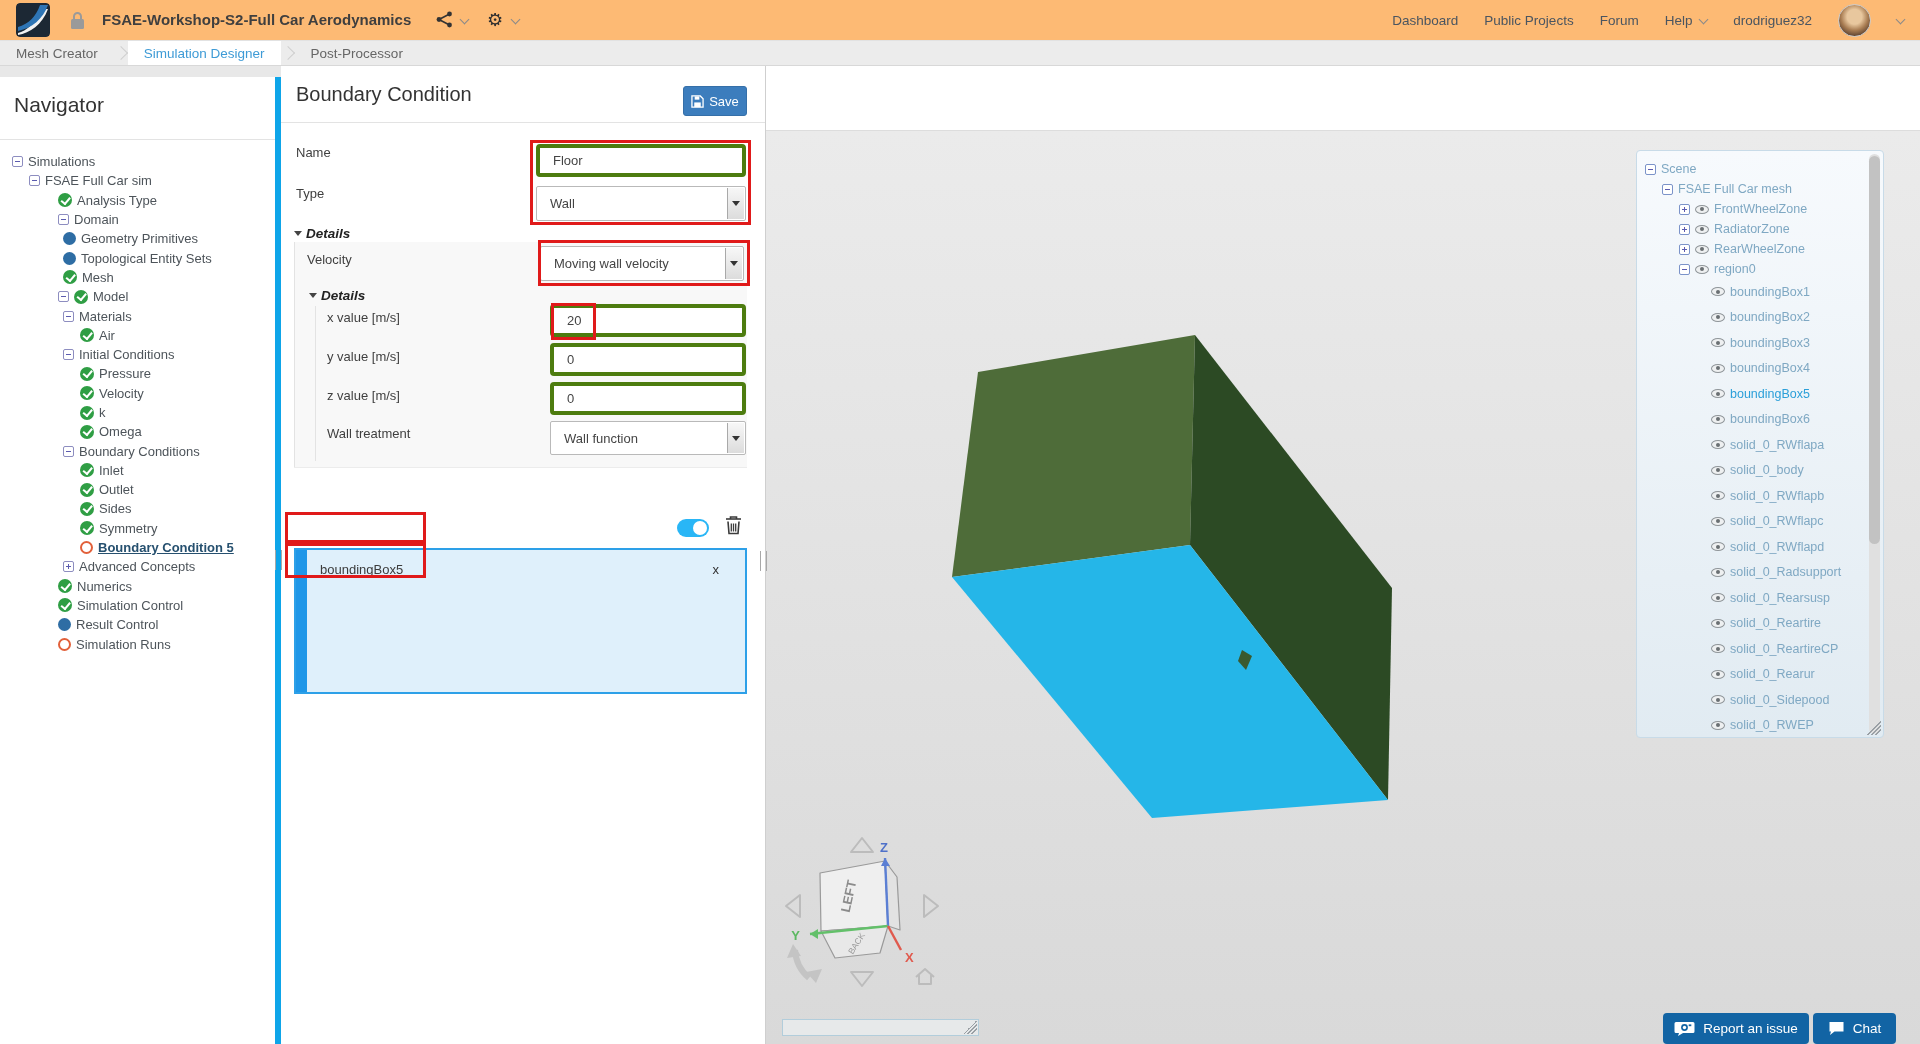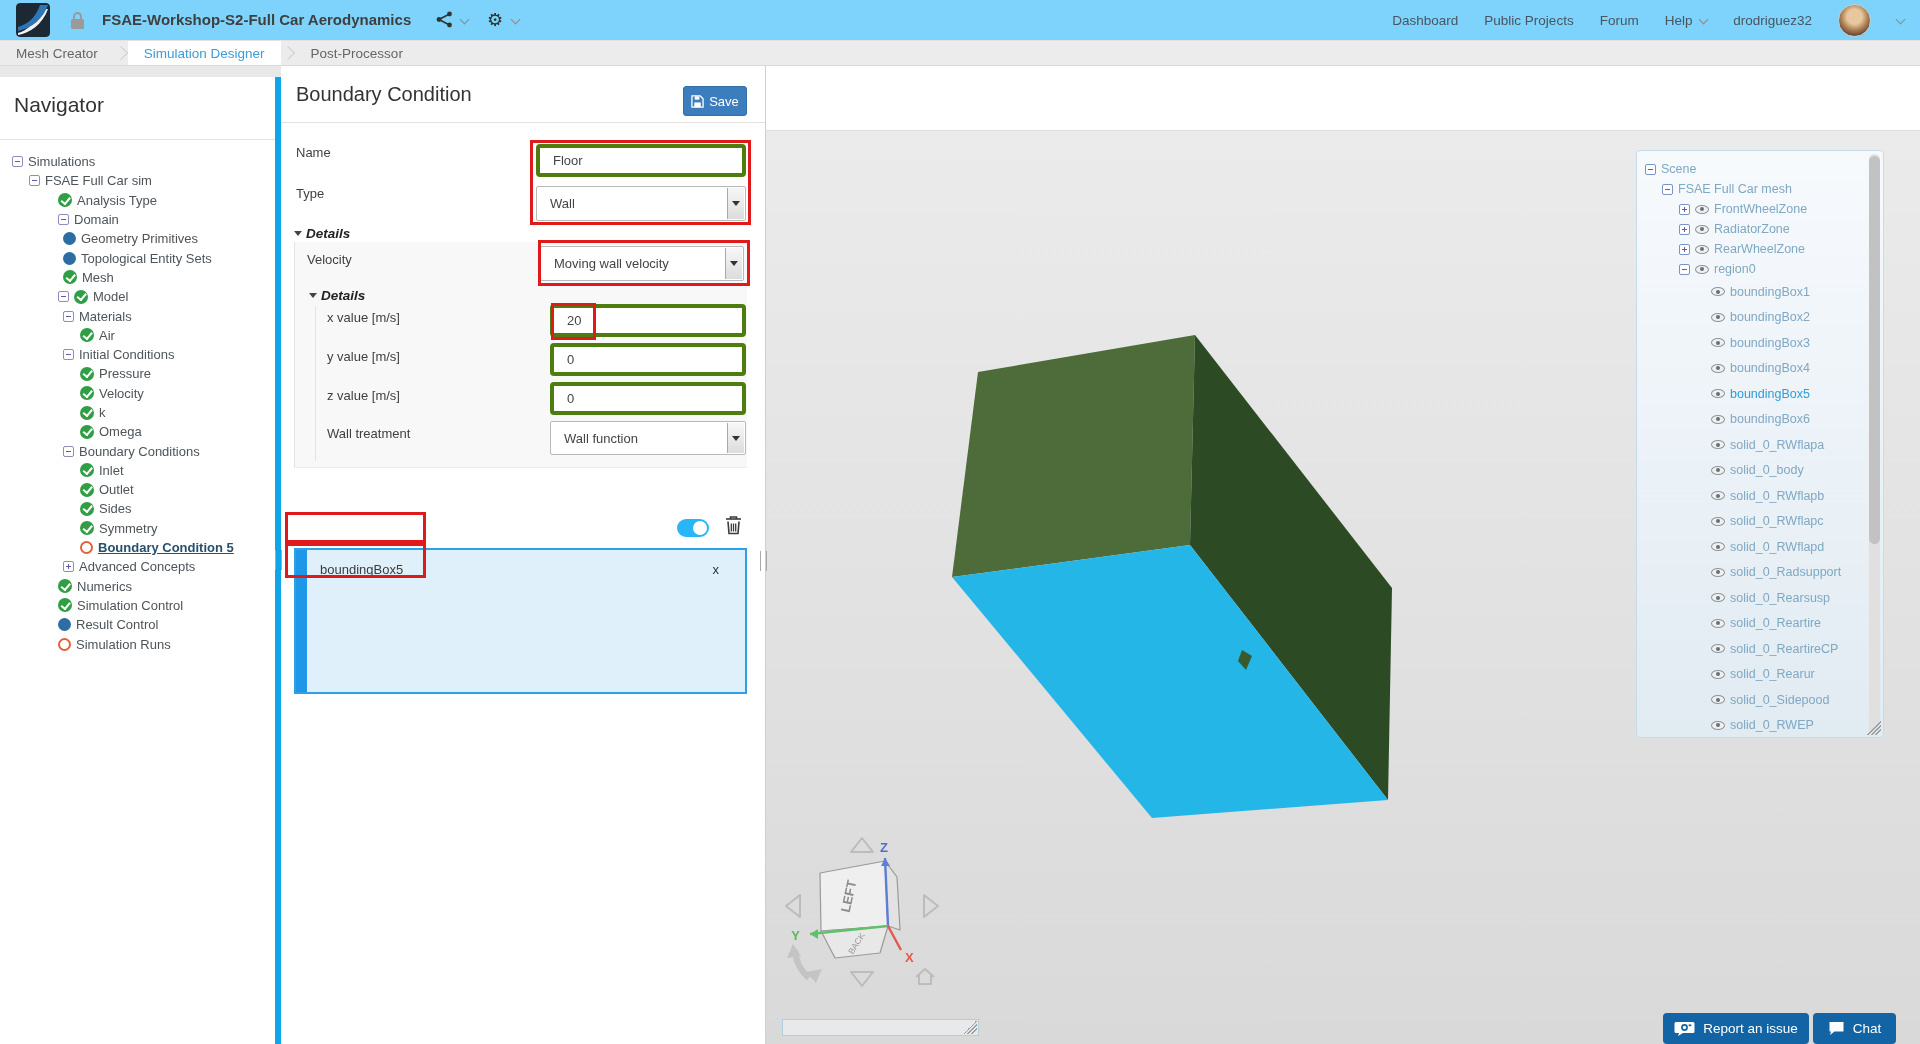--- a/index.html
+++ b/index.html
@@ -1,21 +1,21 @@
 <!DOCTYPE html>
 <html><head>
 <meta charset="utf-8">
 <style>
   * { margin:0; padding:0; box-sizing:border-box; }
   html,body { width:1920px; height:1044px; overflow:hidden; }
   body { font-family:"Liberation Sans","DejaVu Sans",sans-serif; background:#e8e8e8; position:relative; font-size:13px; color:#444; }
   .app { position:absolute; inset:0; width:1920px; height:1044px; }
 
   
-  .top-header { position:absolute; left:0; top:0; width:1920px; height:41px; background:#7dd3fc; border-bottom:1px solid #e2e2e2; z-index:30; }
+  .top-header { position:absolute; left:0; top:0; width:1920px; height:41px; background:#fdba74; border-bottom:1px solid #e2e2e2; z-index:30; }
   .logo { position:absolute; left:16px; top:3px; width:34px; height:34px; border-radius:4px; overflow:hidden; }
   .lock { position:absolute; left:70px; top:11px; }
   .proj-title { position:absolute; left:102px; top:11px; font-size:15px; font-weight:bold; color:#3f3f3f; }
   .hdr-ico { position:absolute; top:11px; cursor:pointer; }
   .chev { display:inline-block; width:7px; height:7px; border-right:1.5px solid #8a8a8a; border-bottom:1.5px solid #8a8a8a; transform:rotate(45deg); vertical-align:middle; }
   .top-nav { position:absolute; right:16px; top:0; height:41px; display:flex; align-items:center; gap:26px; }
   .top-nav .nav-link { color:#4a5560; font-size:13.5px; cursor:pointer; }
   .avatar { width:33px; height:33px; border-radius:50%; background:radial-gradient(circle at 50% 38%, #e8c79e 0 30%, #a87c52 55%, #5a4030 80%); border:1px solid #ccc; }
 
   

